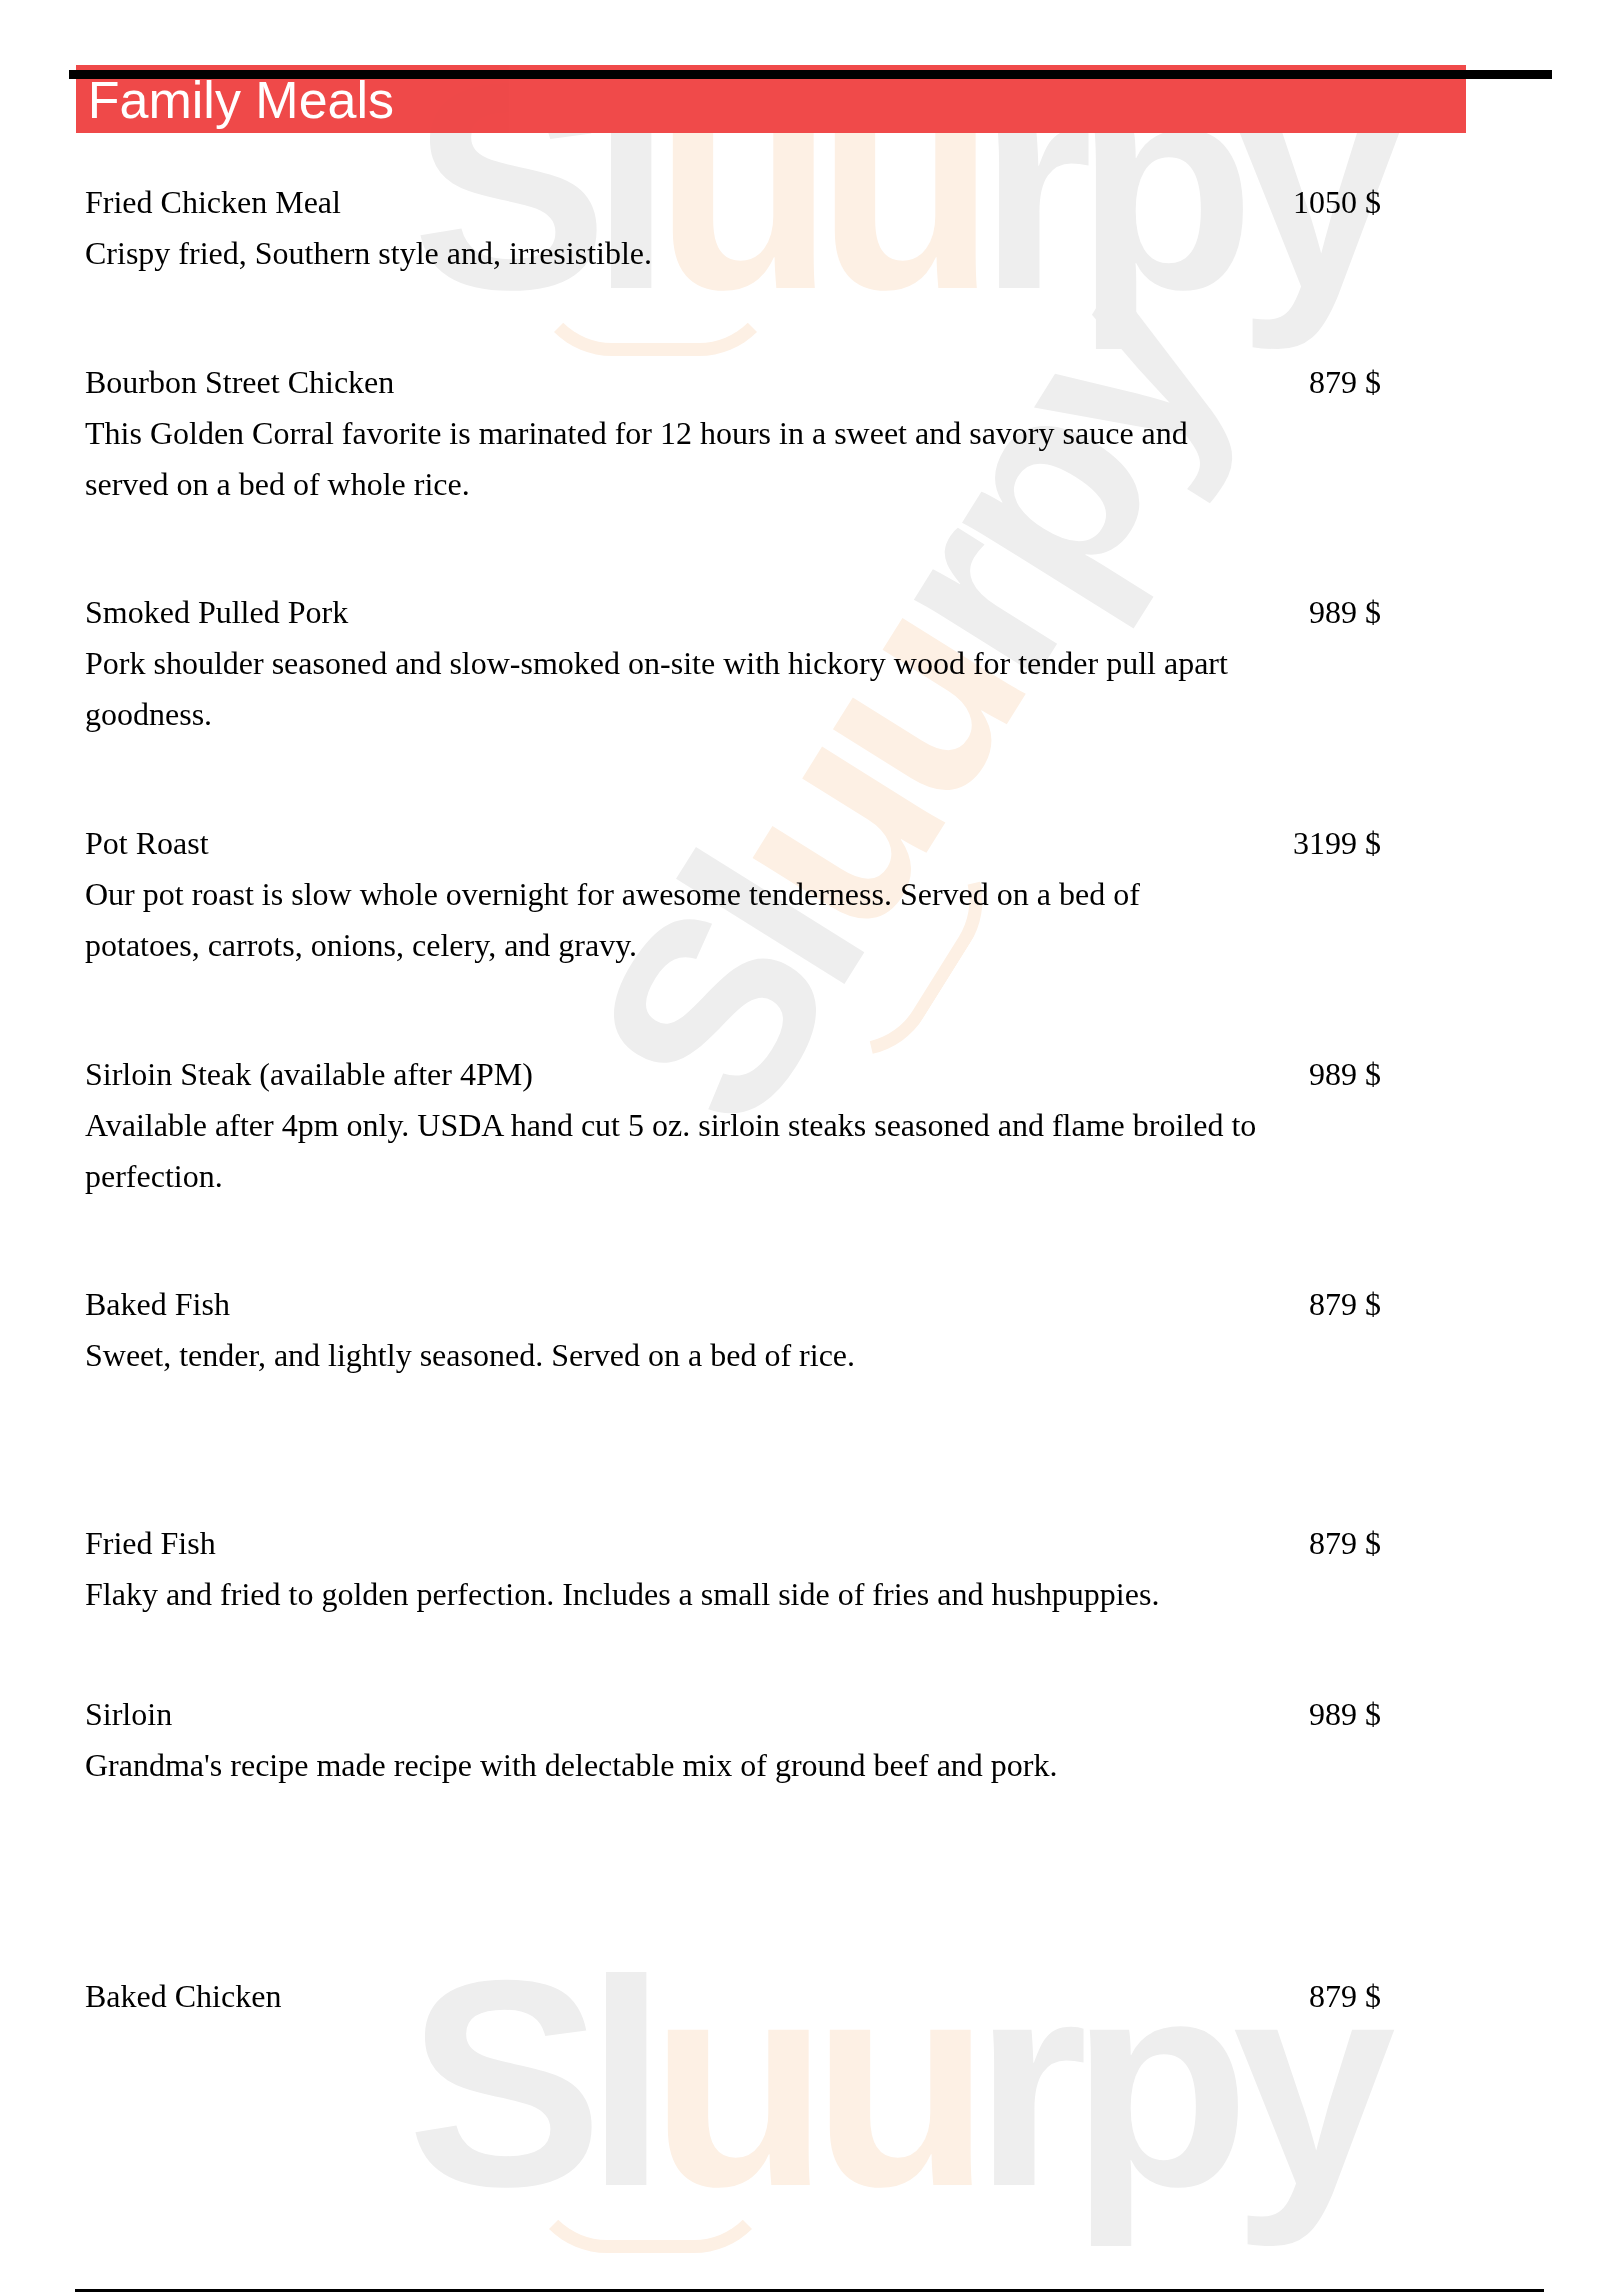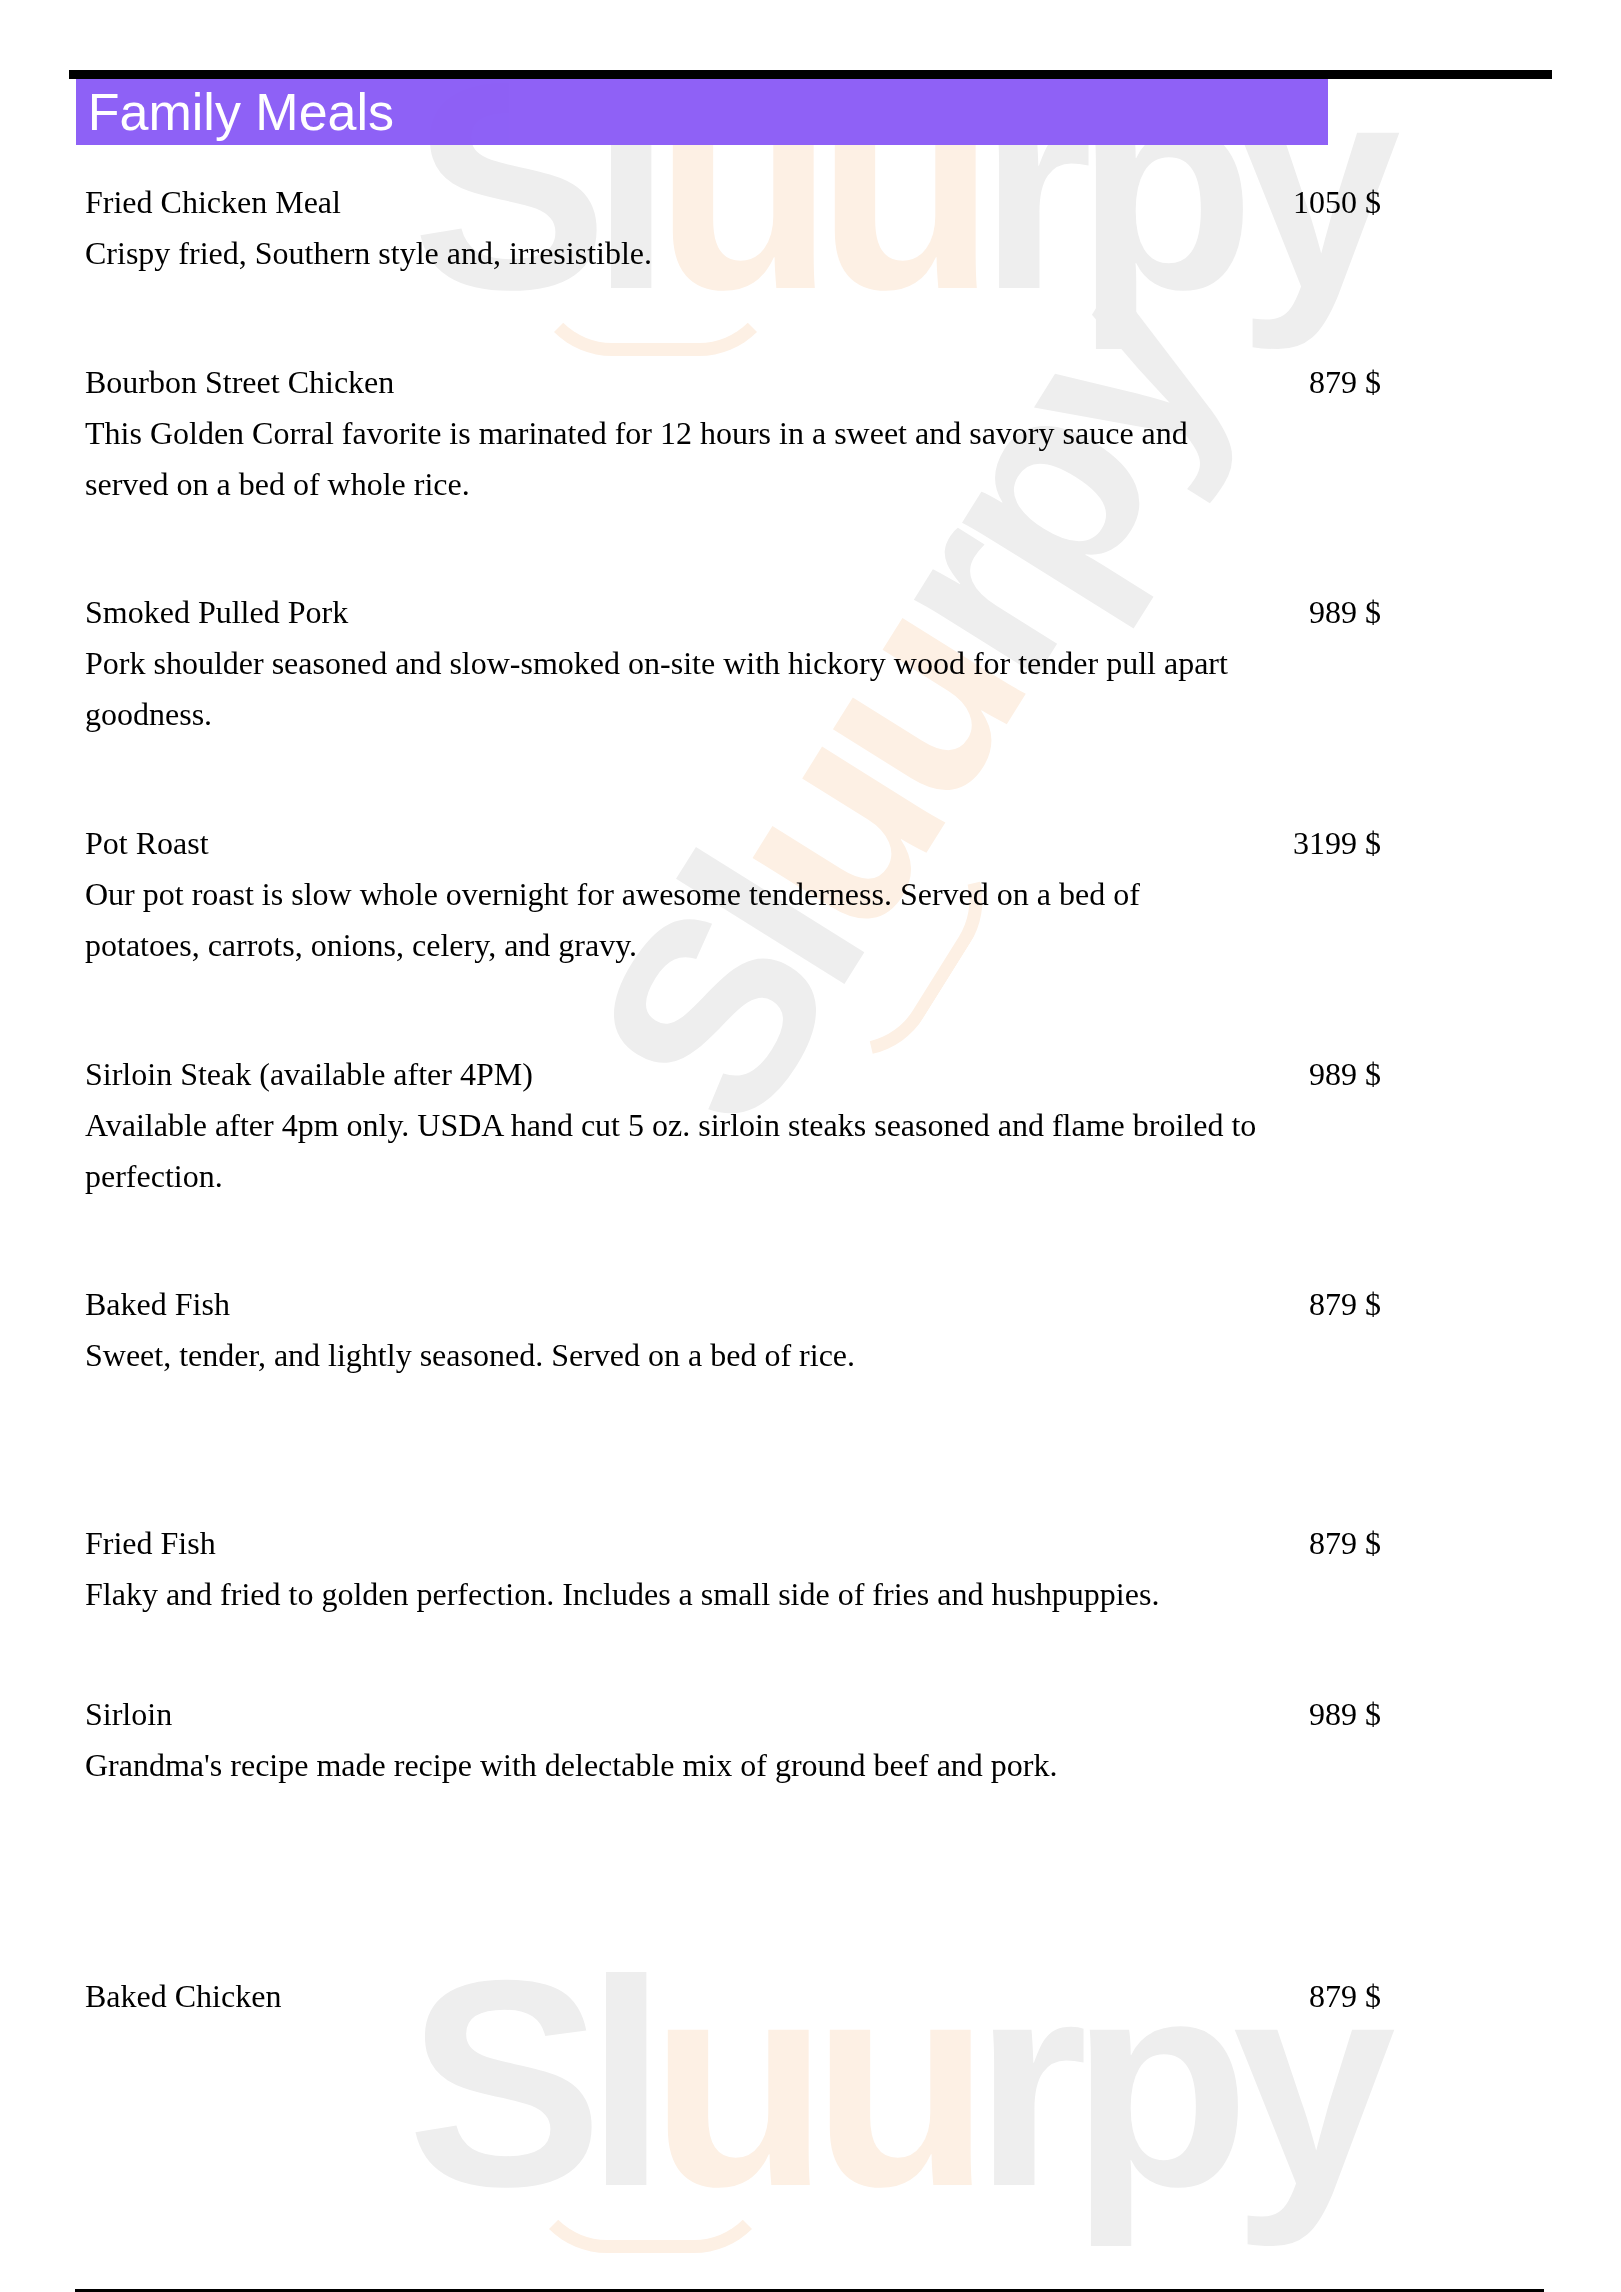--- a/index.html
+++ b/index.html
@@ -6,21 +6,21 @@
   body { width: 1621px; height: 2293px; position: relative; overflow: hidden; }
   .wm { position: absolute; font-family: "Liberation Sans", sans-serif; font-weight: bold; white-space: nowrap; line-height: 1; z-index: 0; }
   .wm .g { color: #eeeeee; }
   .wm .o { color: #fdf0e4; }
   .wm .smile { position: absolute; border: 13.7px solid #fdf0e4; border-top: none; border-left-color: transparent; border-right-color: transparent; border-radius: 0 0 157px 157px; width: 225px; height: 69px; }
   .wm1 { left: 412px; top: 39px; font-size: 294px; letter-spacing: -17.6px; }
   .wm3 { left: 407px; top: 1936px; font-size: 294px; letter-spacing: -17.6px; }
   .wm2 { left: 549px; top: 1019px; font-size: 274px; letter-spacing: -15.7px; transform: rotate(-58deg); transform-origin: 0 0; }
   .smile-pos { left: 118px; top: 235px; }
   .top-rule { position: absolute; left: 69px; top: 70px; width: 1483px; height: 8.8px; background: #000000; z-index: 2; }
-  .section-header { position: absolute; left: 76px; top: 77px; width: 1252px; height: 68px; background: #8b5cf6; z-index: 1; opacity: 0.97; }
+  .section-header { position: absolute; left: 76px; top: 65px; width: 1390px; height: 68px; background: #ef4444; z-index: 1; opacity: 0.97; }
   .section-title { position: absolute; left: 11.8px; top: 5.9px; font-family: "Liberation Sans", sans-serif; font-size: 52px; color: #ffffff; line-height: 59px; }
   .items { position: absolute; left: 85px; top: 0; width: 1296px; z-index: 3; }
   .item { position: absolute; left: 0; width: 1296px; font-family: "Liberation Serif", serif; font-size: 32px; line-height: 51px; color: #000000; }
   .item-title { display: block; }
   .item-price { position: absolute; right: 0; top: 0; text-align: left; }
   .item-desc { display: block; width: 1176px; }
   .bottom-rule { position: absolute; left: 75px; top: 2289px; width: 1469px; height: 2.9px; background: #000000; z-index: 2; }
 </style>
 </head>
 <body>

